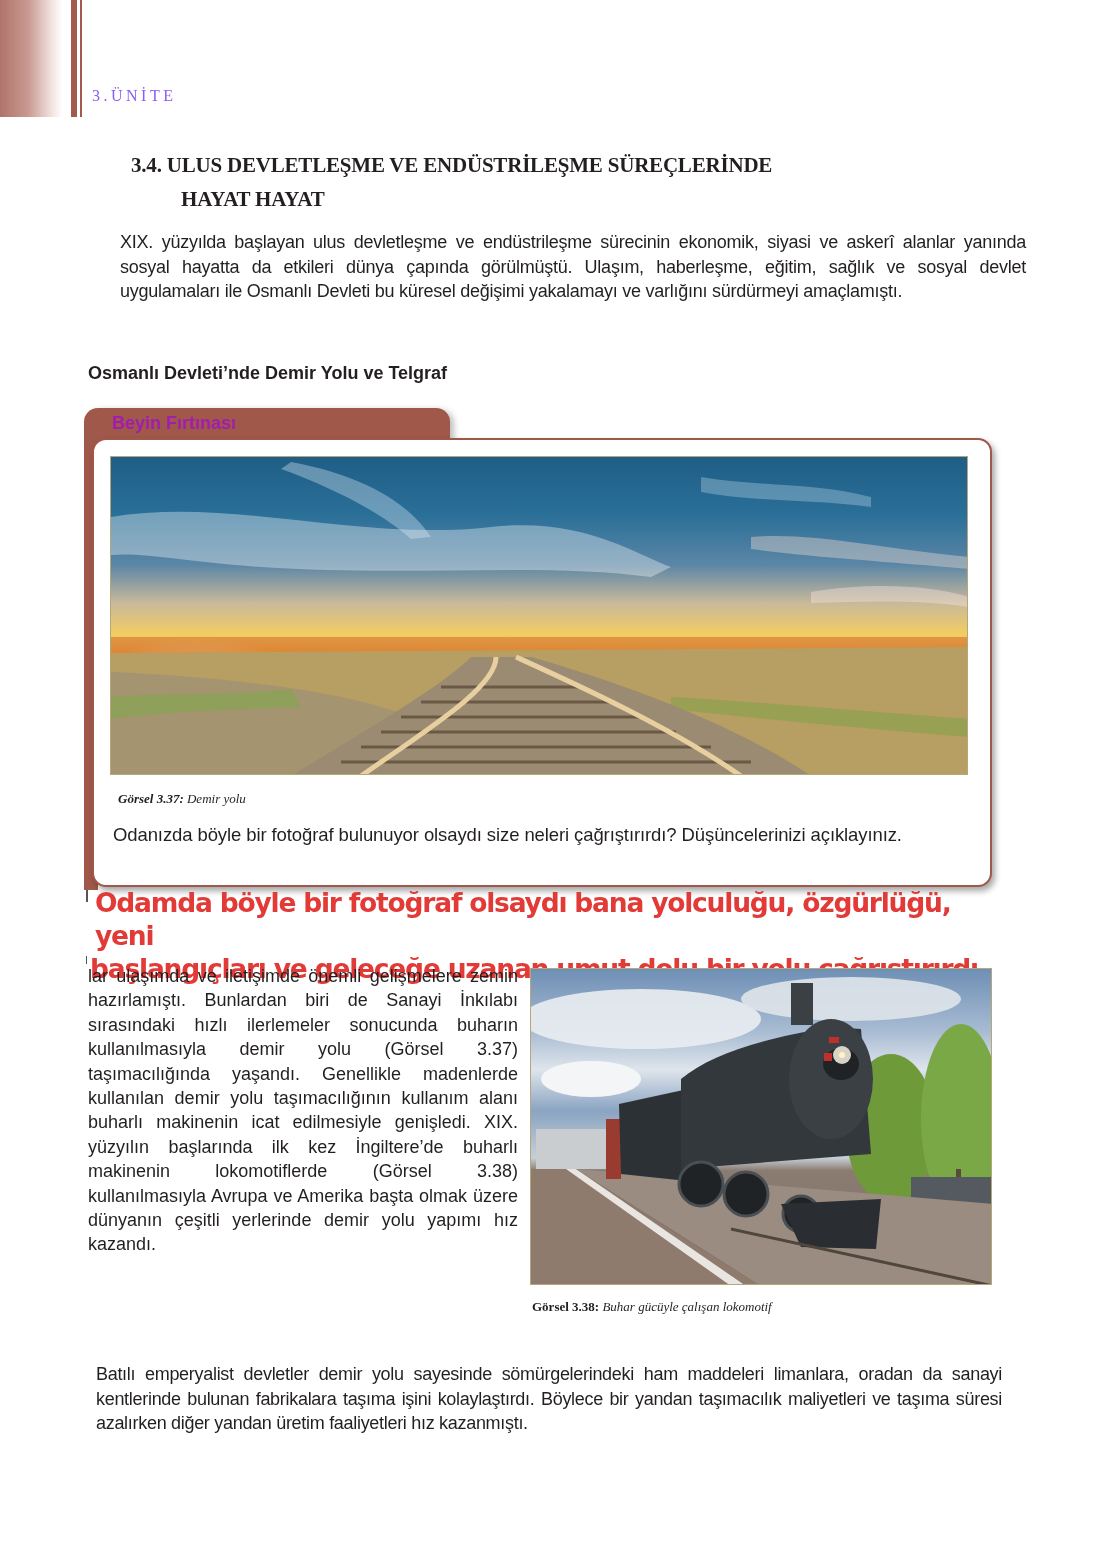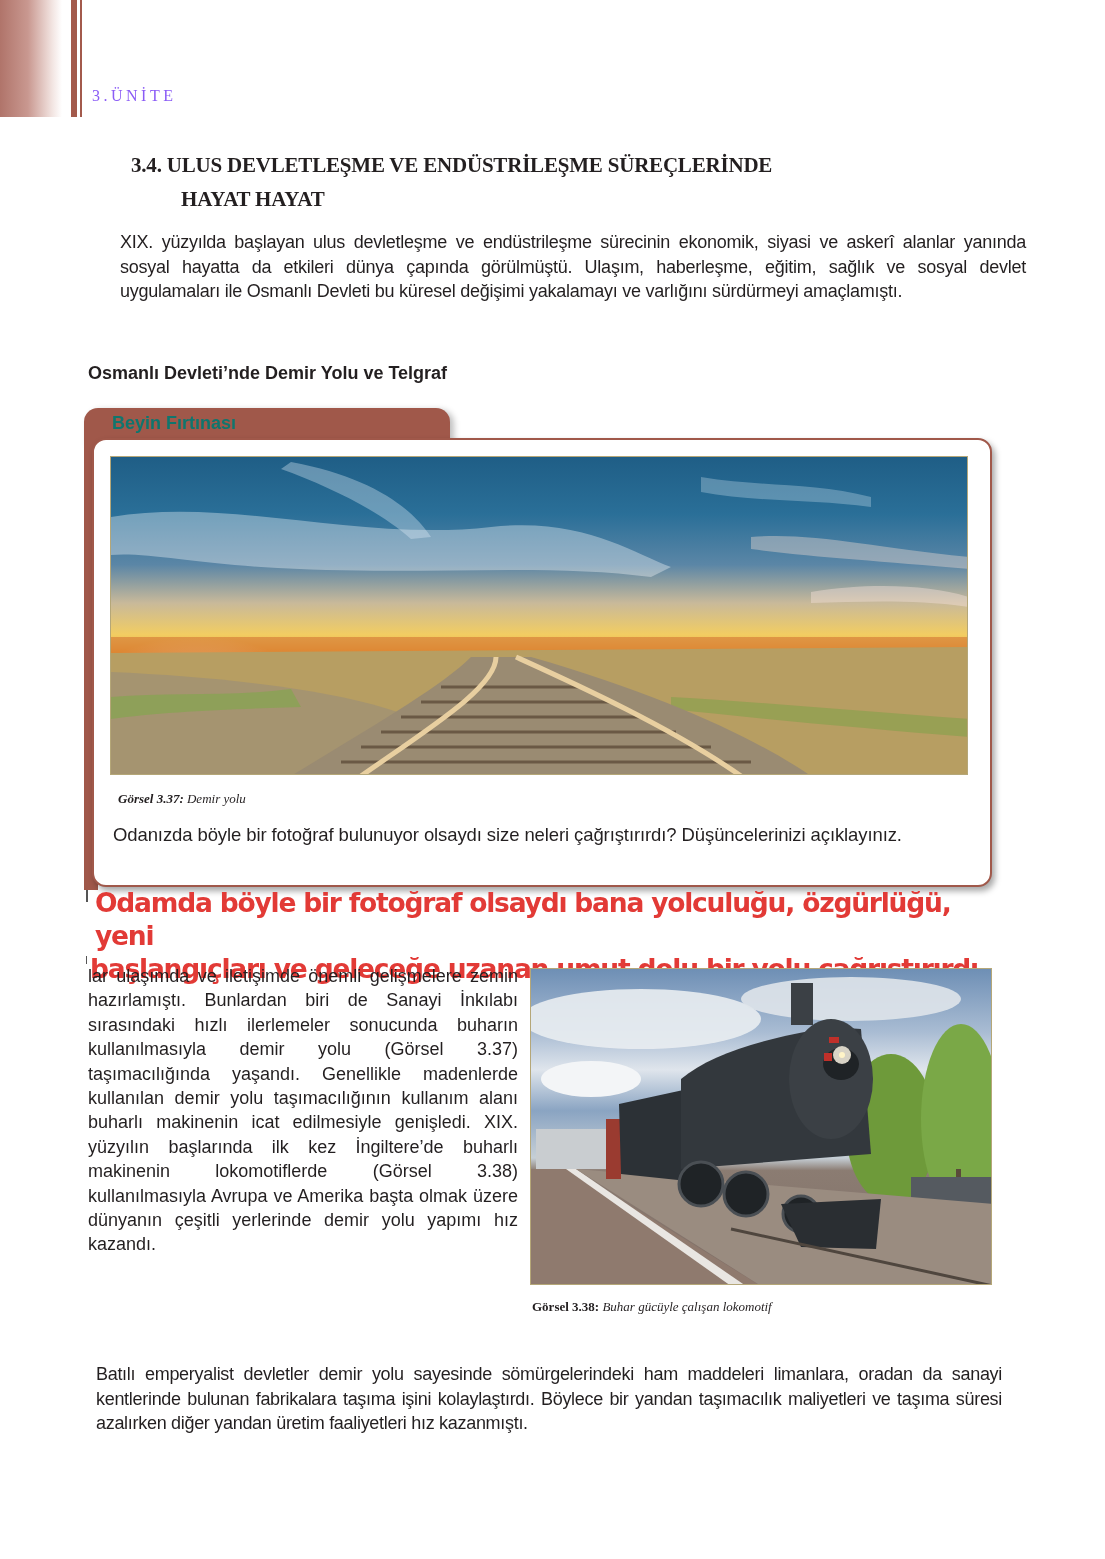--- a/index.html
+++ b/index.html
@@ -40,21 +40,21 @@
     }
 
     
     .bf-tab {
       position: absolute; left: 84px; top: 408px; width: 366px; height: 36px;
       background: #a0584a; border-radius: 14px 14px 0 0;
       box-shadow: 4px 2px 6px rgba(0,0,0,0.25);
     }
     .bf-tab-label {
       position: absolute; left: 112px; top: 413px;
-      color: #0f766e; font-weight: bold; font-size: 18px; text-align: center;
+      color: #a21caf; font-weight: bold; font-size: 18px; text-align: center;
     }
     .bf-side {
       position: absolute; left: 84px; top: 440px; width: 14px; height: 450px;
       background: #a0584a;
     }
     .bf-box {
       position: absolute; left: 92px; top: 438px; width: 900px; height: 449px;
       background: #ffffff; border: 2px solid #a0584a; border-radius: 14px;
       box-shadow: 3px 4px 6px rgba(0,0,0,0.35);
     }

